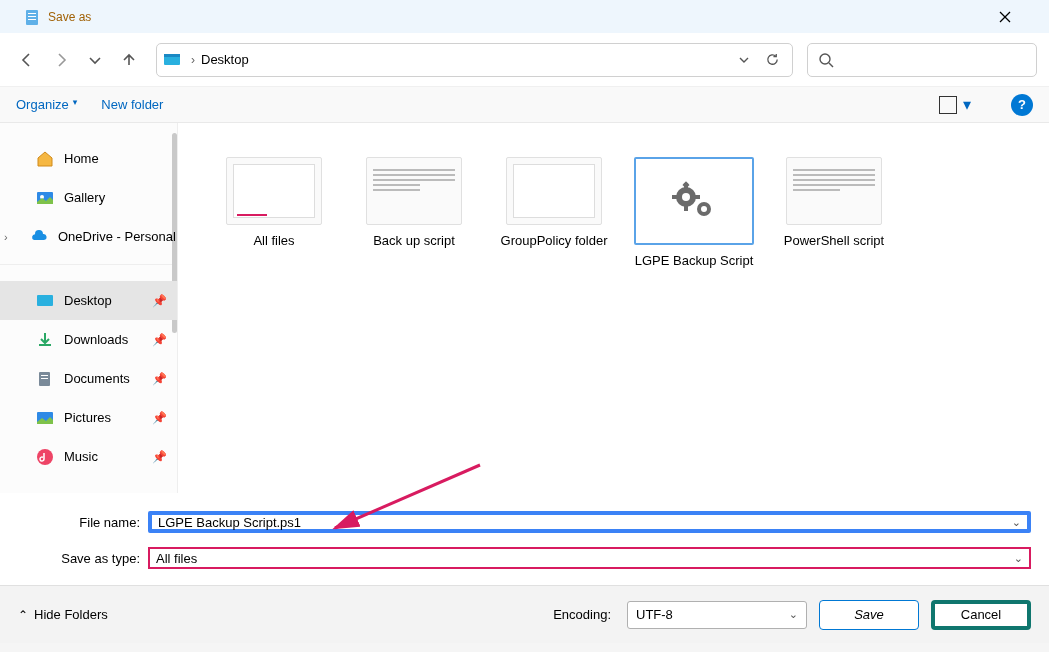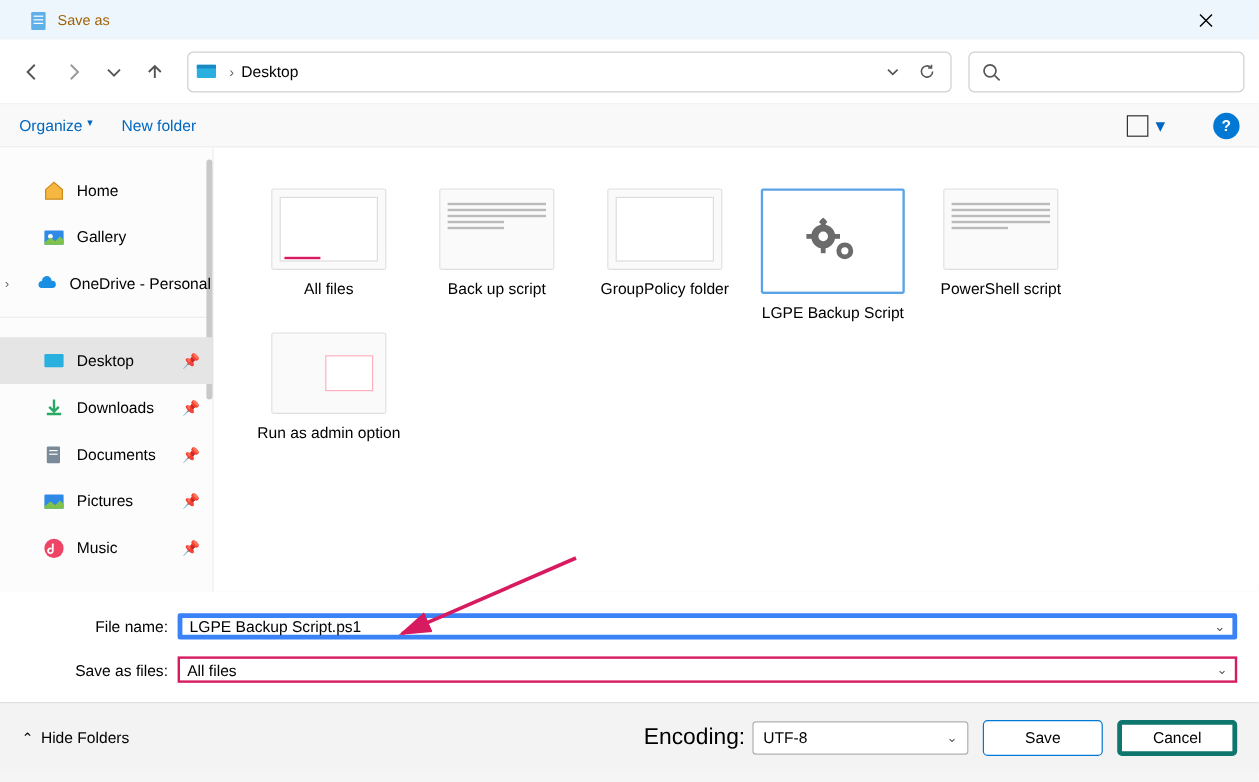--- a/index.html
+++ b/index.html
@@ -62,25 +62,25 @@
   .form-row{display:flex;align-items:center;height:30px;margin-bottom:6px;}
   .form-label{width:130px;text-align:right;padding-right:8px;font-size:13px;color:#000;}
   .form-input{flex:1;height:22px;border:4px solid #3b82f6;border-radius:2px;font-size:13px;padding:0 6px;display:flex;align-items:center;background:#fff;position:relative;}
   .form-input.highlight{border:2px solid #d81b60;border-radius:0;}
   .form-input .chev-dn{position:absolute;right:6px;color:#555;font-size:11px;}
   
   .footer{height:58px;background:#f3f3f3;border-top:1px solid #e0e0e0;display:flex;align-items:center;padding:0 18px;}
   .footer .hide{display:flex;align-items:center;font-size:13px;color:#000;cursor:pointer;}
   .footer .hide .up{margin-right:6px;font-size:12px;}
   .footer .spacer{flex:1;}
-  .enc-label{font-size:19px;margin-right:6px;}
+  .enc-label{font-size:13px;margin-right:16px;}
   .enc-select{width:180px;height:28px;border:1px solid #b0b0b0;border-radius:3px;background:#fff;font-size:13px;padding:0 8px;display:flex;align-items:center;position:relative;margin-right:0;}
   .enc-select .chev-dn{position:absolute;right:8px;font-size:11px;color:#555;}
   .btn{width:100px;height:30px;border:4px solid #0f766e;border-radius:4px;background:#fff;font-size:13px;display:flex;align-items:center;justify-content:center;cursor:pointer;margin-left:12px;}
-  .btn.primary{border:1px solid #0078d4;color:#000;}
+  .btn.primary{border:1px solid #0078d4;color:#000;font-style:italic;}
   
   .anno-arrow{position:absolute;left:330px;top:460px;pointer-events:none;}
   
   .thumb-window{position:absolute;inset:6px;background:#fff;border:1px solid #ddd;}
   .red-line{position:absolute;left:10px;bottom:8px;width:30px;height:2px;background:#d81b60;}
 </style>
 </head>
 <body>
 
 <div class="titlebar">
@@ -304,39 +304,33 @@
     <div class="file-item">
       <div class="thumb" style="padding-top:8px;">
         <div class="tline"></div>
           <div class="tline"></div>
           <div class="tline"></div>
           <div class="tline"></div>
           <div class="tline short"></div>
       </div>
       <div class="label">PowerShell script</div>
     </div>
-    <div class="file-item">
-      <div class="thumb desktop-thumb">
-          <div class="dmini"></div>
-        </div>
-      <div class="label">Run as admin option</div>
-    </div>
   </div>
 </div>
 
 <div class="form-area">
   <div class="form-row">
     <div class="form-label">File name:</div>
     <div class="form-input">
       <span>LGPE Backup Script.ps1</span>
       <span class="chev-dn">⌄</span>
     </div>
   </div>
   <div class="form-row">
-    <div class="form-label">Save as files:</div>
+    <div class="form-label">Save as type:</div>
     <div class="form-input highlight">
       <span>All files</span>
       <span class="chev-dn">⌄</span>
     </div>
   </div>
 </div>
 
 <div class="footer">
   <div class="hide">
     <span class="up">⌃</span>

